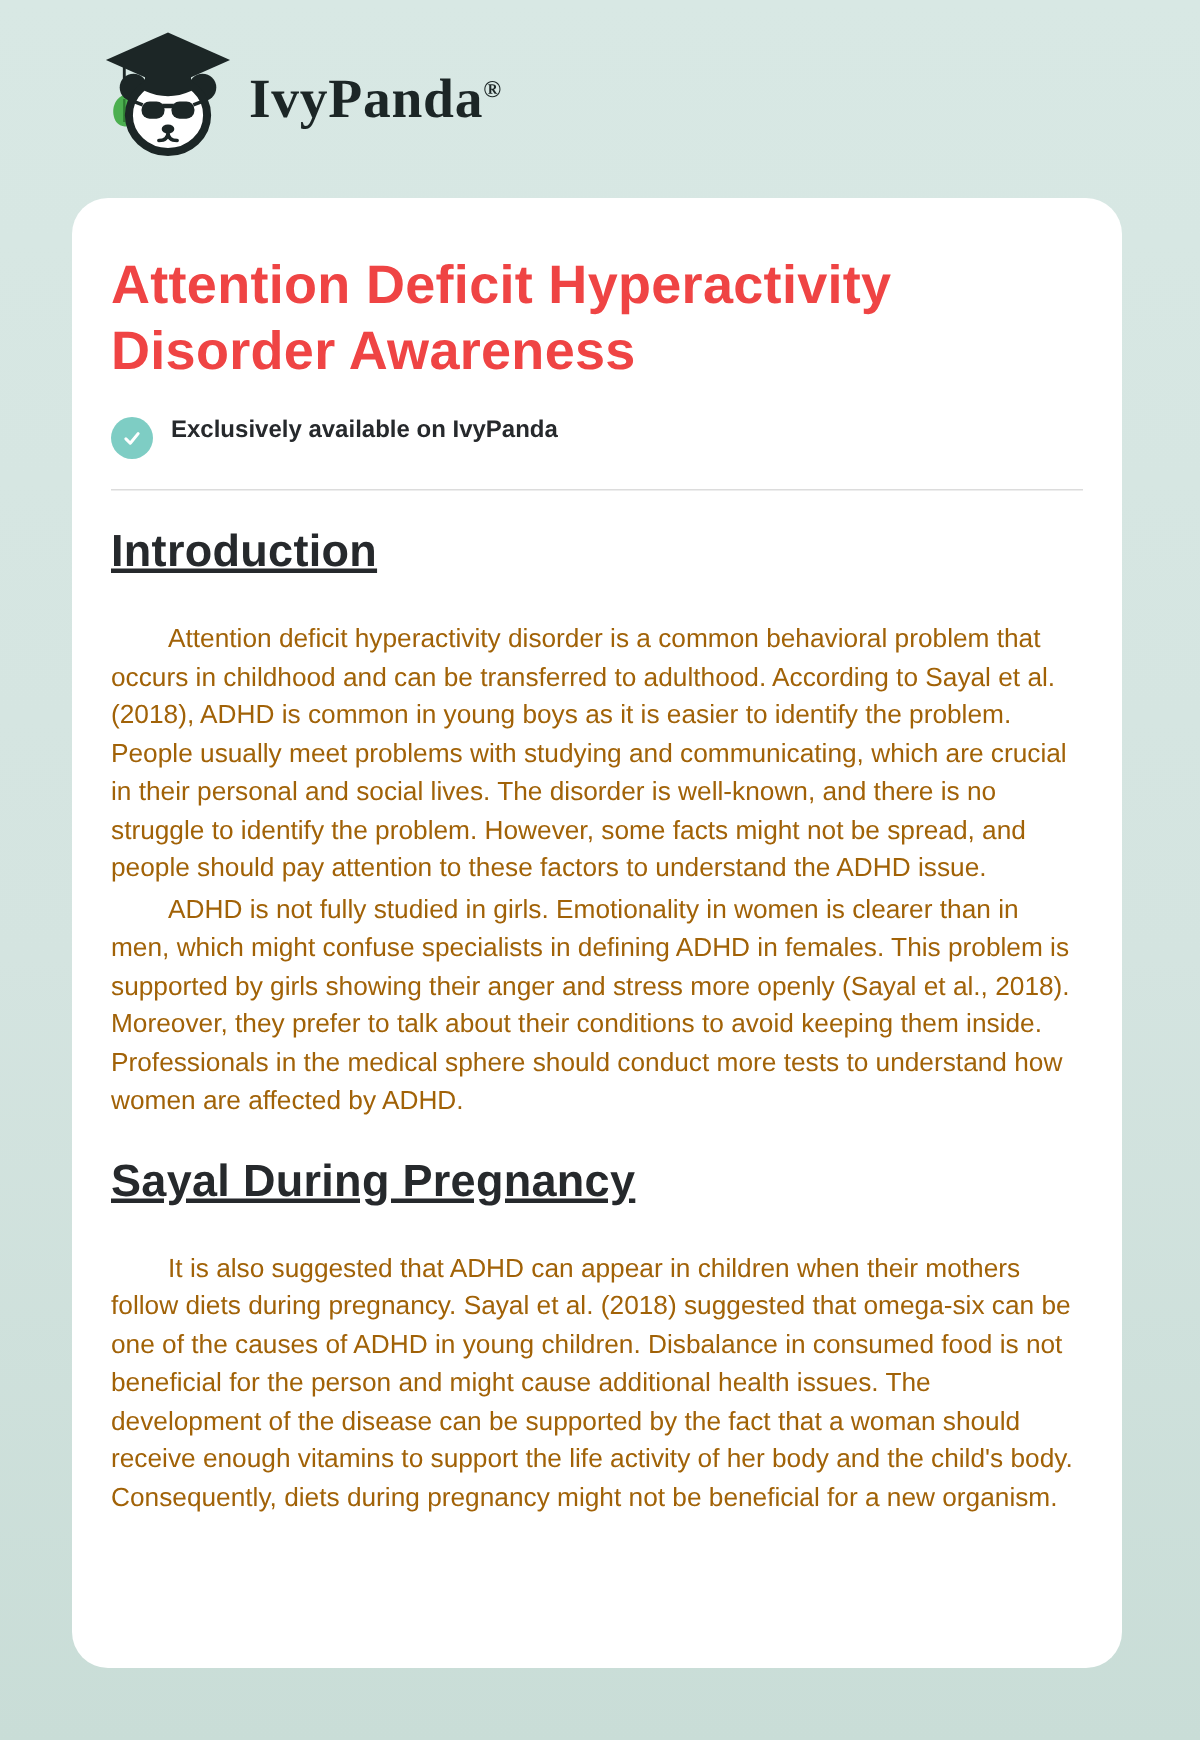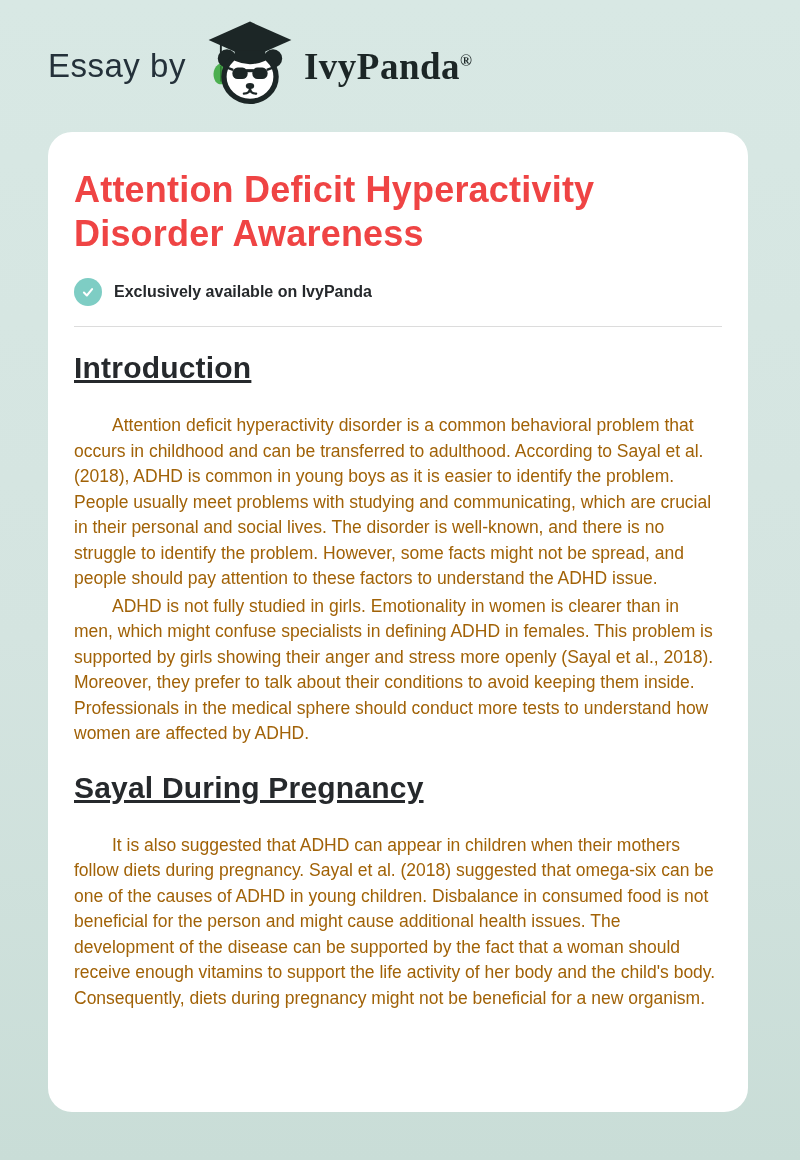--- a/index.html
+++ b/index.html
@@ -63,21 +63,21 @@
   .page-title {
     font-size: 36px;
     line-height: 44px;
     font-weight: 700;
     color: #ef4444;
     letter-spacing: 0.2px;
     margin-bottom: 22px;
   }
   .badge-row {
     display: flex;
-    align-items: center;
+    align-items: flex-start;
     margin-bottom: 20px;
   }
   .badge-circle {
     width: 28px;
     height: 28px;
     border-radius: 50%;
     background: #7ecdc4;
     display: flex;
     align-items: center;
     justify-content: center;
@@ -108,21 +108,20 @@
     line-height: 25.5px;
     color: #a16207;
     text-indent: 38px;
     margin-bottom: 2px;
   }
 </style>
 </head>
 <body>
 
 <header class="site-header">
-  <span class="essay-by">Essay by</span>
   <span class="brand-lockup">
     <svg class="logo-svg" viewBox="0 0 120 120" aria-hidden="true">
 
       <line x1="22" y1="30" x2="22" y2="64" stroke="#1c2626" stroke-width="2.5"></line>
 
       <path d="M22 60 C 12 64, 10 76, 15 84 C 18 88, 24 89, 27 86 C 33 79, 31 66, 22 60 Z" fill="#4caf50"></path>
       <line x1="22" y1="64" x2="22" y2="84" stroke="#2e7d32" stroke-width="2"></line>
 
       <circle cx="30" cy="54" r="12" fill="#1c2626"></circle>
       <circle cx="90" cy="54" r="12" fill="#1c2626"></circle>

